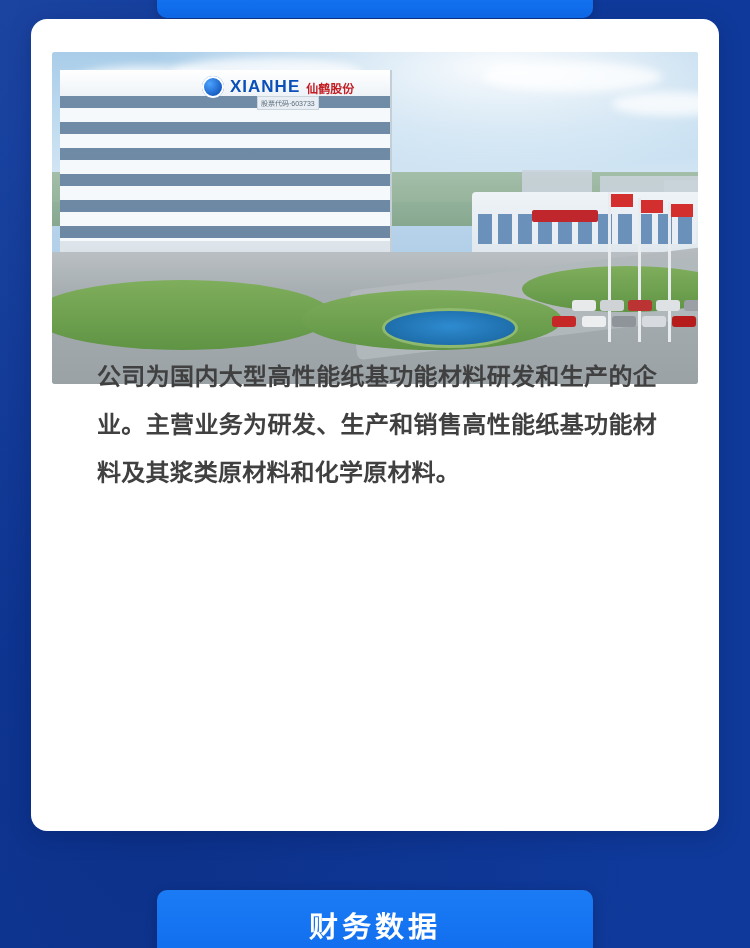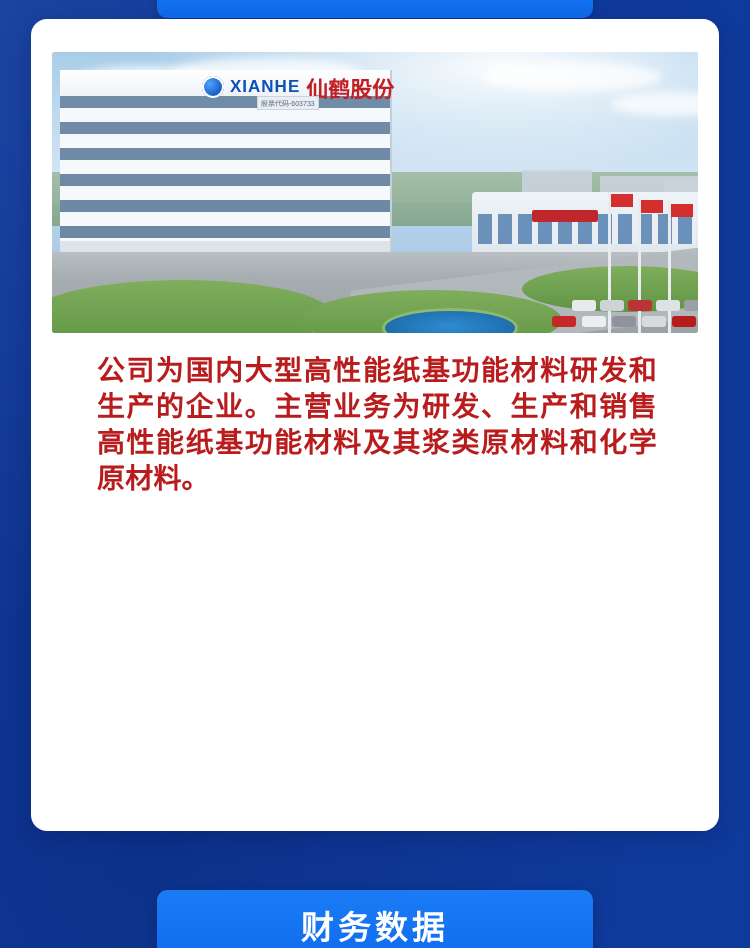--- a/index.html
+++ b/index.html
@@ -66,21 +66,21 @@
     box-shadow: 0 6px 22px rgba(0, 20, 70, 0.25);
     overflow: hidden;
   }
 
   
   .photo {
     position: absolute;
     left: 21px;
     top: 33px;
     width: 646px;
-    height: 281px;
+    height: 332px;
     border-radius: 3px;
     overflow: hidden;
     background: linear-gradient(180deg, #cfe2f3 0%, #b9d4ec 48%, #9fc2e0 100%);
   }
   .sky {
     position: absolute;
     left: 0; top: 0; right: 0;
     height: 150px;
     background:
       radial-gradient(ellipse at 70% 10%, rgba(255,255,255,0.95) 0%, rgba(255,255,255,0) 55%),
@@ -160,21 +160,21 @@
   .logo-en {
     font-family: "Liberation Sans", sans-serif;
     font-weight: bold;
     font-size: 17px;
     letter-spacing: 1px;
     color: #0b4fb8;
   }
   .logo-cn {
     font-family: "Liberation Sans", sans-serif;
     font-weight: bold;
-    font-size: 22px;
+    font-size: 12px;
     color: #c21f25;
   }
   .logo-code {
     position: absolute;
     left: 205px;
     top: 44px;
     font-size: 7px;
     color: #5a6b7a;
     background: #e8eef4;
     padding: 1px 3px;
@@ -264,25 +264,25 @@
 
   
   .text-wrap {
     position: absolute;
     left: 66px;
     top: 334px;
     width: 560px;
   }
   .para {
     margin: 0 0 0 0;
-    color: #b91c1c;
+    color: #404040;
     font-family: "Liberation Sans", "DejaVu Sans", sans-serif;
     font-weight: bold;
-    font-size: 28px;
-    line-height: 36px;
+    font-size: 24px;
+    line-height: 48px;
     letter-spacing: 0.2px;
     text-align: justify;
   }
   .para + .para { margin-top: 2px; }
 
   
   .section-button {
     position: absolute;
     left: 157px;
     top: 890px;
@@ -290,21 +290,21 @@
     height: 74px;
     background: linear-gradient(180deg, #1b7bf5 0%, #0f6ced 100%);
     border-radius: 10px;
     box-shadow: 0 3px 12px rgba(0,0,0,0.20);
     display: flex;
     align-items: center;
     justify-content: center;
   }
   .section-button-label {
     color: #ffffff;
-    font-size: 33px;
+    font-size: 29px;
     font-weight: bold;
     letter-spacing: 4px;
     font-family: "Liberation Sans", "DejaVu Sans", sans-serif;
     line-height: 1;
   }
 </style>
 </head>
 <body>
 
 <div class="page"></div>

